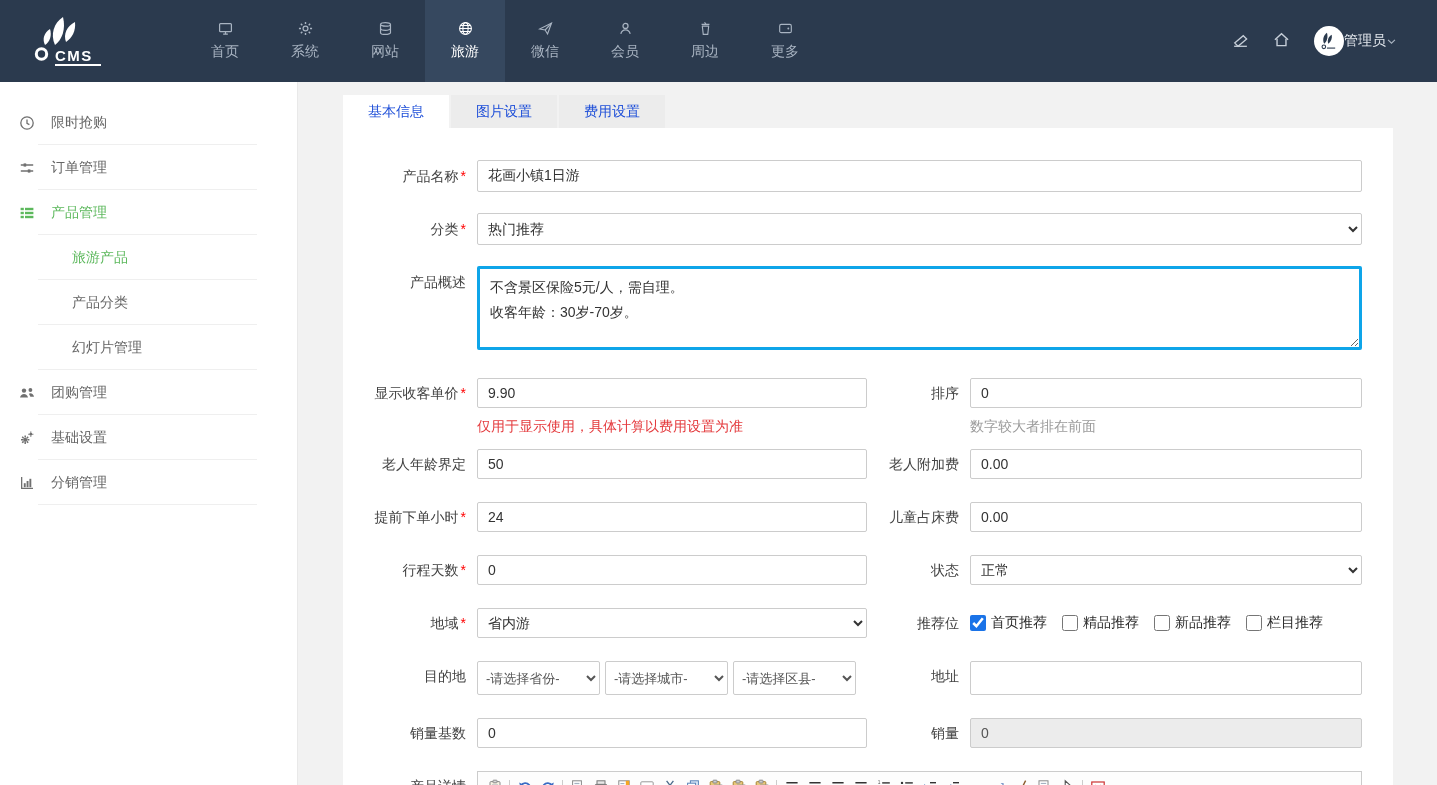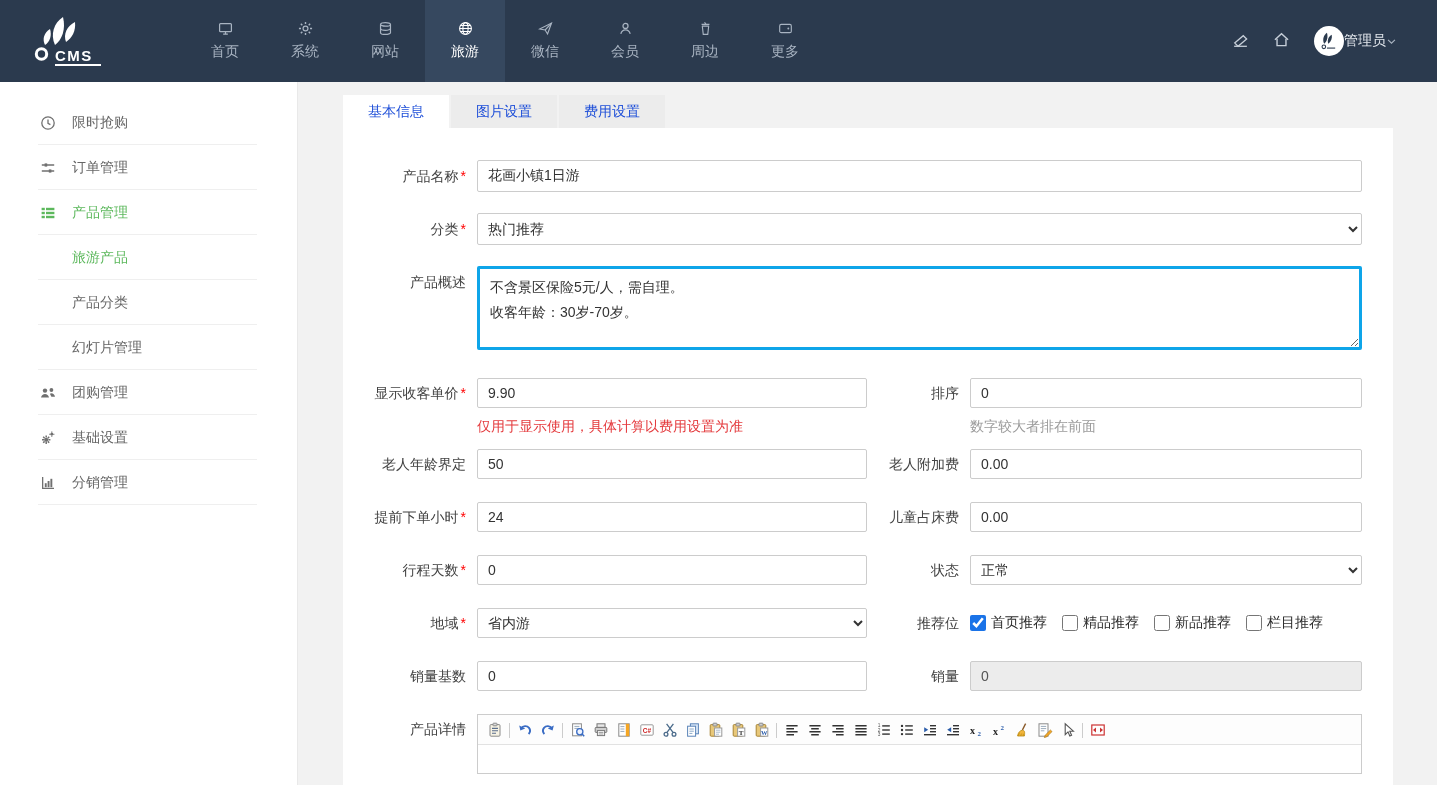--- a/index.html
+++ b/index.html
@@ -22,21 +22,21 @@
   .user-chip { display:flex; align-items:center; cursor:pointer; }
   .avatar { width:30px; height:30px; border-radius:50%; background:#fff; display:flex;
             align-items:center; justify-content:center; overflow:hidden; }
   .username { color:#e4e8ee; font-size:14px; }
   .chev { color:#aab4c2; display:flex; }
   .chev svg { width:11px; height:11px; }
 
   
   .sidebar { position:fixed; top:82px; left:0; bottom:0; width:298px; background:#fff;
              border-right:1px solid #e9e9e9; padding-top:18px; z-index:40; }
-  .side-item { height:45px; display:flex; align-items:center; padding-left:40px; font-size:14px;
+  .side-item { height:45px; display:flex; align-items:center; padding-left:19px; font-size:14px;
                color:#666; cursor:pointer; position:relative; }
   .side-item::after { content:""; position:absolute; left:38px; right:40px; bottom:0; height:1px; background:#efefef; }
   .side-item .icon { width:18px; margin-right:14px; color:#707070; display:flex; }
   .side-item .icon svg { width:16px; height:16px; }
   .side-item.sub { padding-left:72px; }
   .side-item.active { color:#5cb85c; }
   .side-item.active .icon { color:#5cb85c; }
 
   
   .main { position:absolute; left:298px; top:82px; width:1139px; bottom:0; }
@@ -383,20 +383,34 @@
               <input type="checkbox" style="">
               <span>新品推荐</span>
             </label>
             <label class="check">
               <input type="checkbox" style="">
               <span>栏目推荐</span>
             </label>
           </div>
         </div>
       </div>
+      <div class="frow pairrow dest-pair">
+        <div class="flabel"><span>目的地</span></div>
+        <div class="left-col fcol">
+          <div class="dest">
+            <select><option value="-请选择省份-">-请选择省份-</option></select>
+            <select><option value="-请选择城市-">-请选择城市-</option></select>
+            <select><option value="-请选择区县-">-请选择区县-</option></select>
+          </div>
+        </div>
+        <div class="rlabel"><span>地址</span></div>
+        <div class="right-col fcol">
+          <input class="txt" type="text" style="">
+        </div>
+      </div>
       <div class="frow pairrow">
         <div class="flabel"><span>销量基数</span></div>
         <div class="left-col fcol">
           <input class="txt" type="text" value="0" style="">
         </div>
         <div class="rlabel"><span>销量</span></div>
         <div class="right-col fcol">
           <input class="txt" type="text" disabled="" value="0" style="">
         </div>
       </div>

